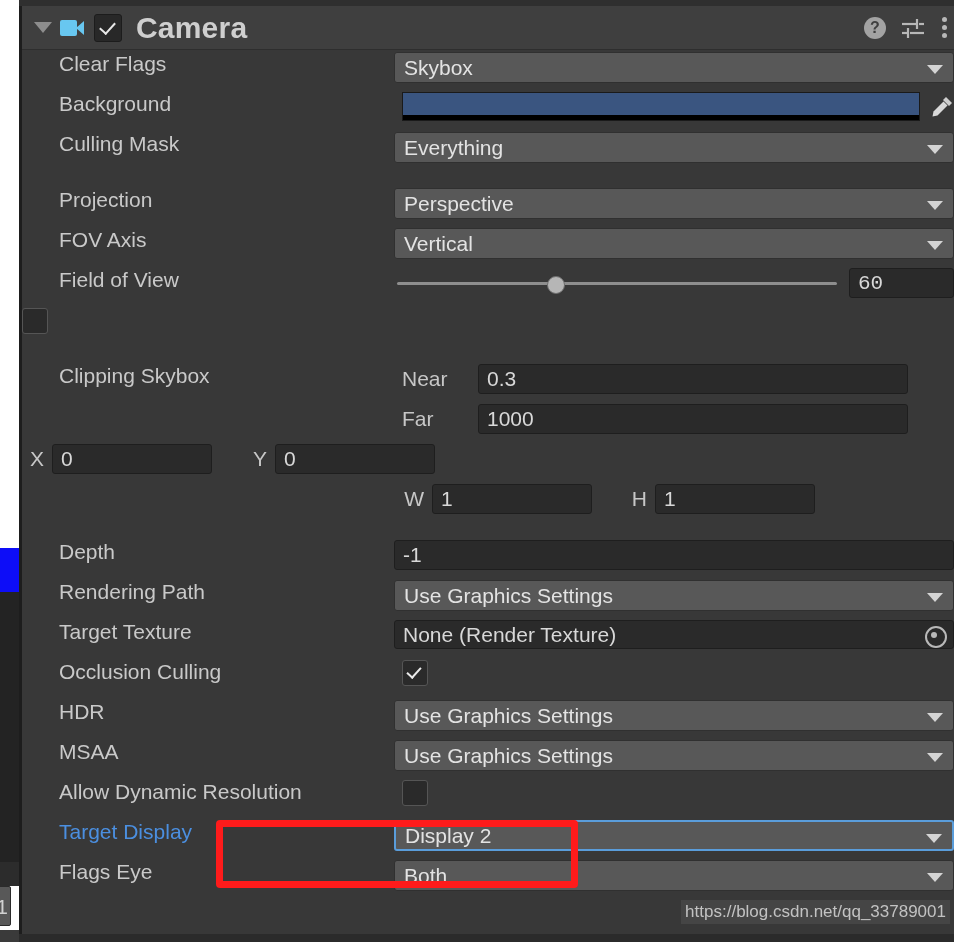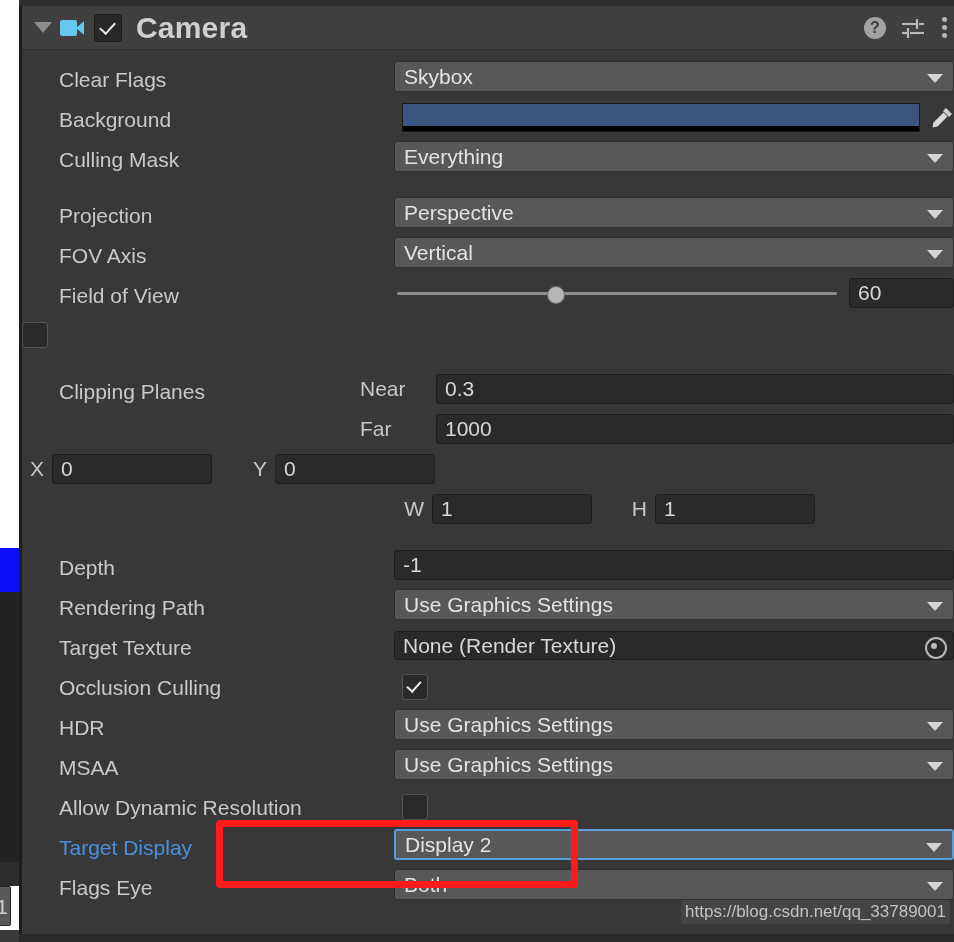--- a/index.html
+++ b/index.html
@@ -194,21 +194,21 @@
   
   .rows {
     position: absolute;
     left: 22px; top: 52px;
     width: 932px;
   }
   .row {
     position: relative;
     height: 40px;
     display: flex;
-    align-items: flex-end;
+    align-items: flex-start;
   }
   .row.spacer { height: 16px; }
   .row .label {
     width: 380px;
     padding-left: 37px;
     color: #c9c9c9;
     font-size: 21px;
     box-sizing: border-box;
     white-space: nowrap;
   }
@@ -293,20 +293,21 @@
     border: solid #eaeaea;
     border-width: 0 2.6px 2.6px 0;
     transform: rotate(42deg);
   }
 
   
   .slider-wrap {
     display: flex;
     align-items: center;
     width: 100%;
+    font-family: Liberation Mono, monospace;
   }
   .slider {
     position: relative;
     width: 440px; height: 20px;
     cursor: pointer;
   }
   .slider .track {
     position: absolute;
     left: 0; right: 0; top: 9px;
     height: 3px;
@@ -352,21 +353,21 @@
     border: 1px solid #1e1e1e;
     border-radius: 3px;
     color: #d8d8d8;
     font-size: 21px;
     display: flex;
     align-items: center;
     padding-left: 8px;
     box-sizing: border-box;
     cursor: text;
   }
-  .sub-field.wide { width: 518px; }
+  .sub-field.wide { width: 430px; }
   .sub-field.half { width: 160px; }
   .gap-xy { width: 33px; }
 
   
   .objectfield {
     height: 29px;
     width: 560px;
     background: #2a2a2a;
     border: 1px solid #1e1e1e;
     border-radius: 3px;
@@ -537,21 +538,21 @@
 
     <div class="row">
       <div class="field">
         <div class="checkbox"></div>
       </div>
     </div>
 
     <div class="row spacer"></div>
 
     <div class="row">
-      <div class="label">Clipping Planes</div>
+      <div class="label">Clipping Skybox</div>
       <div class="field">
         <div class="sub-row">
           <div class="sub-label w-near">Near</div>
           <div class="sub-field wide">0.3</div>
         </div>
       </div>
     </div>
 
     <div class="row">
       <div class="label"></div>

